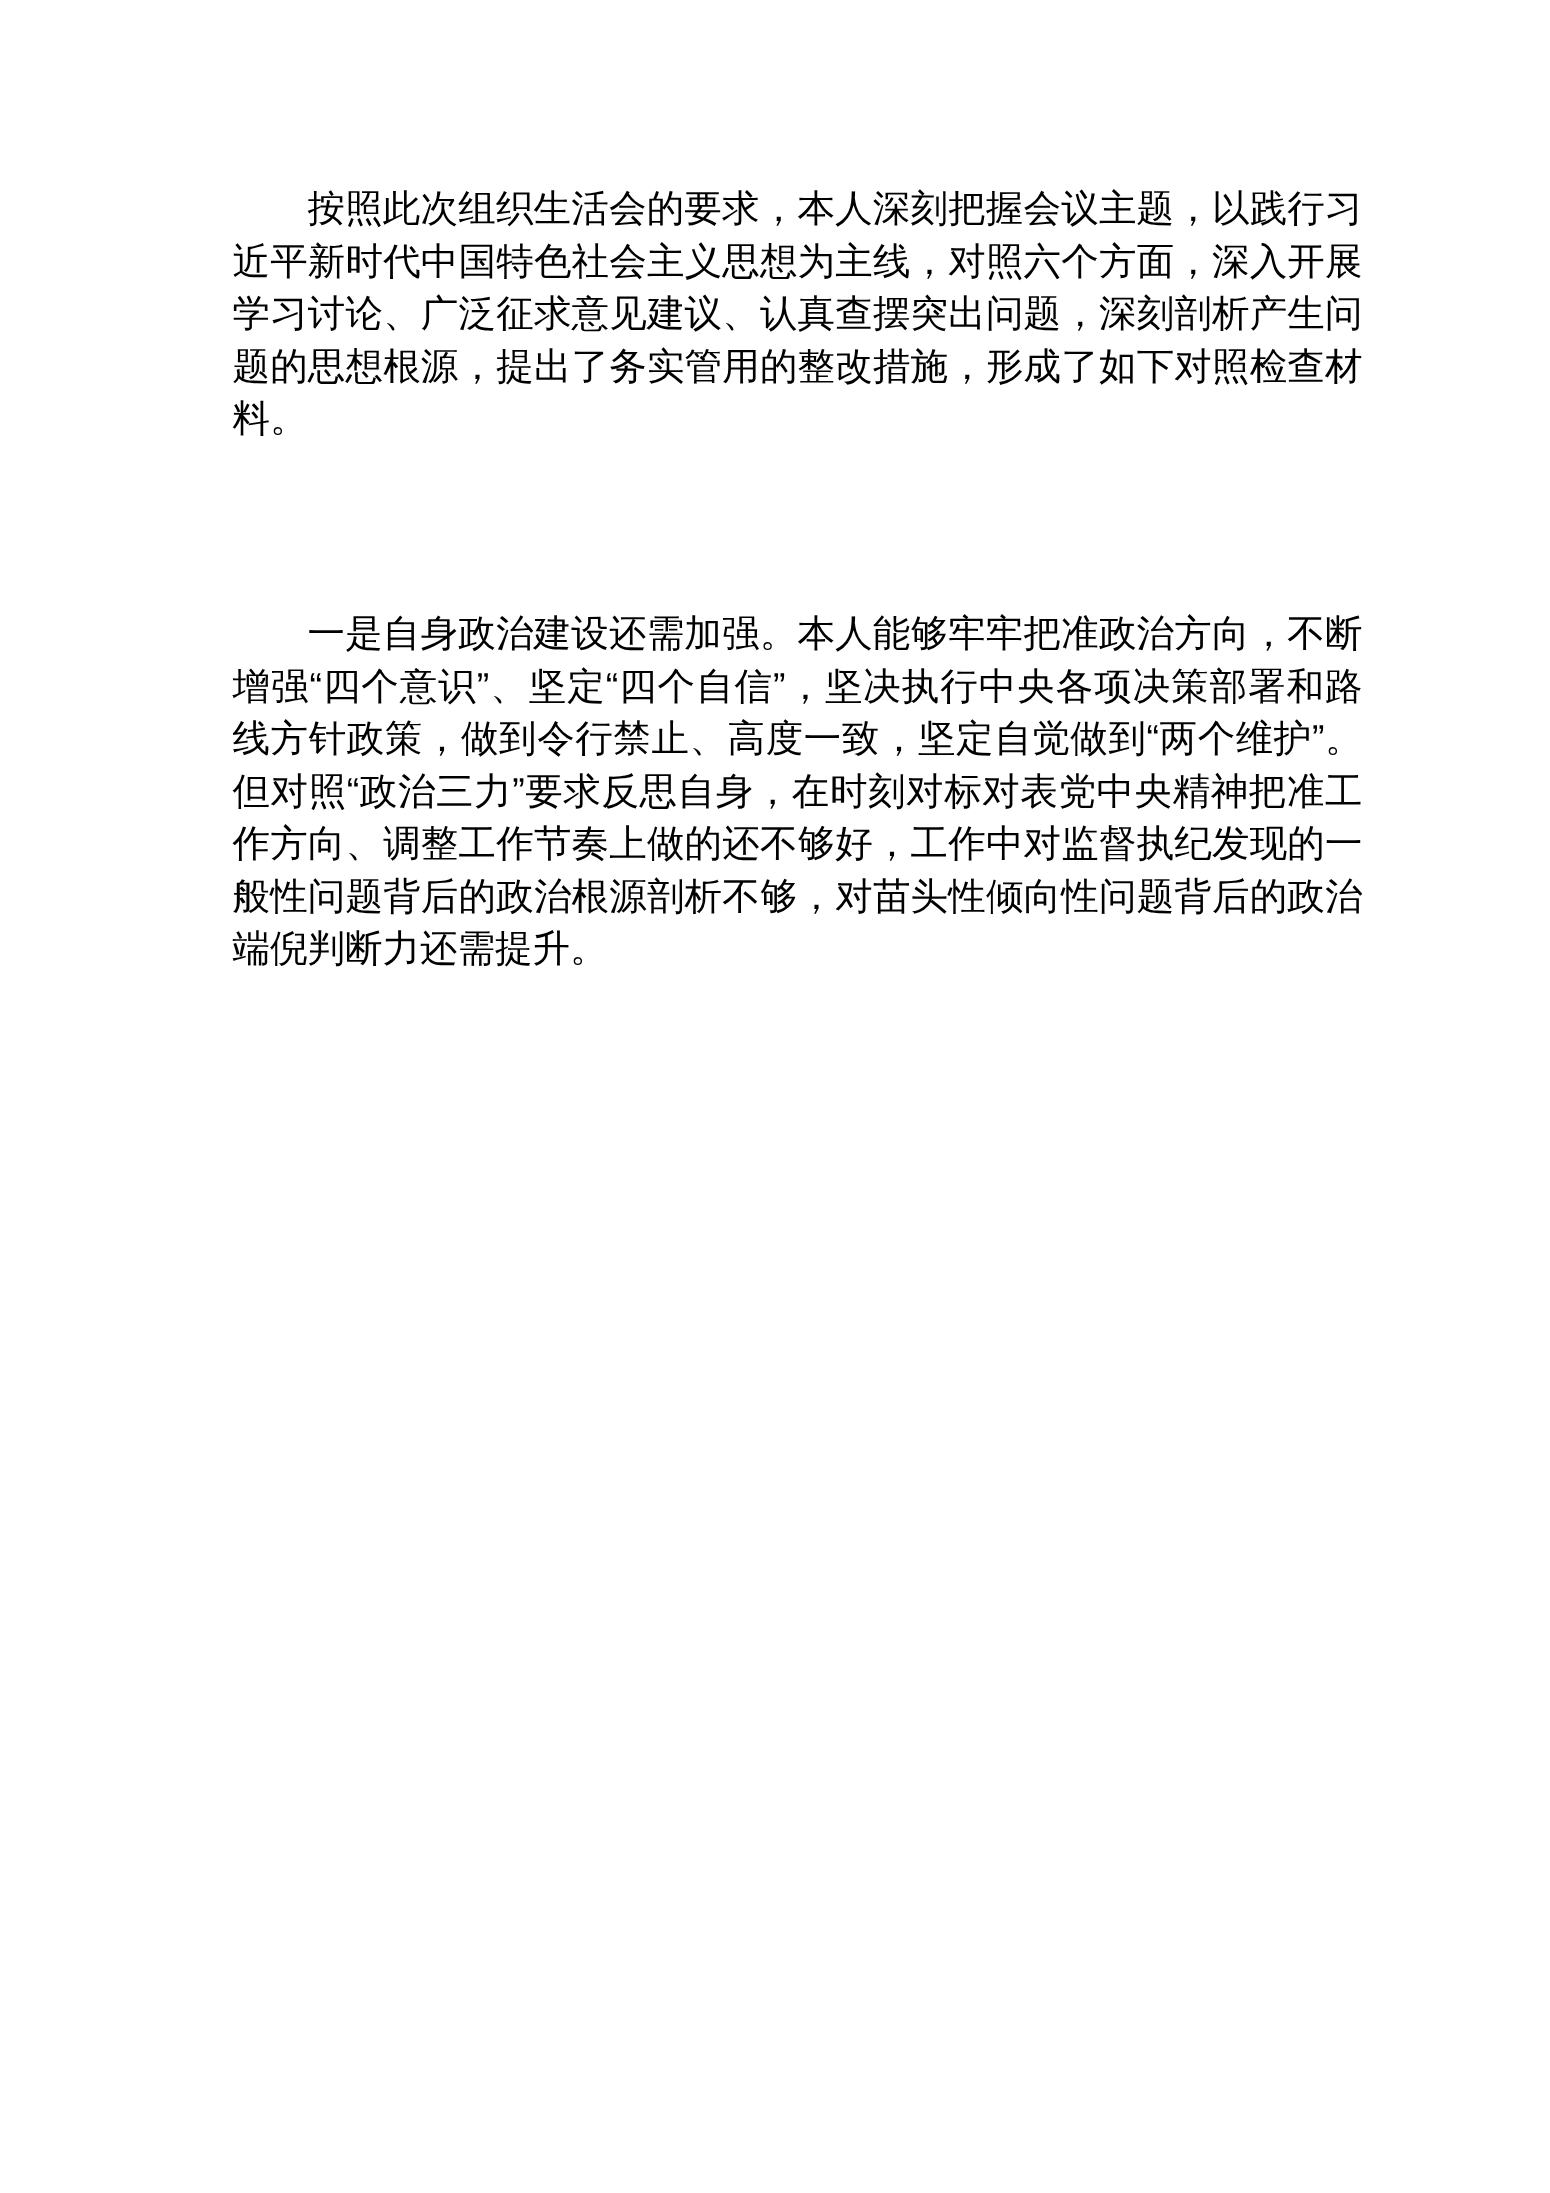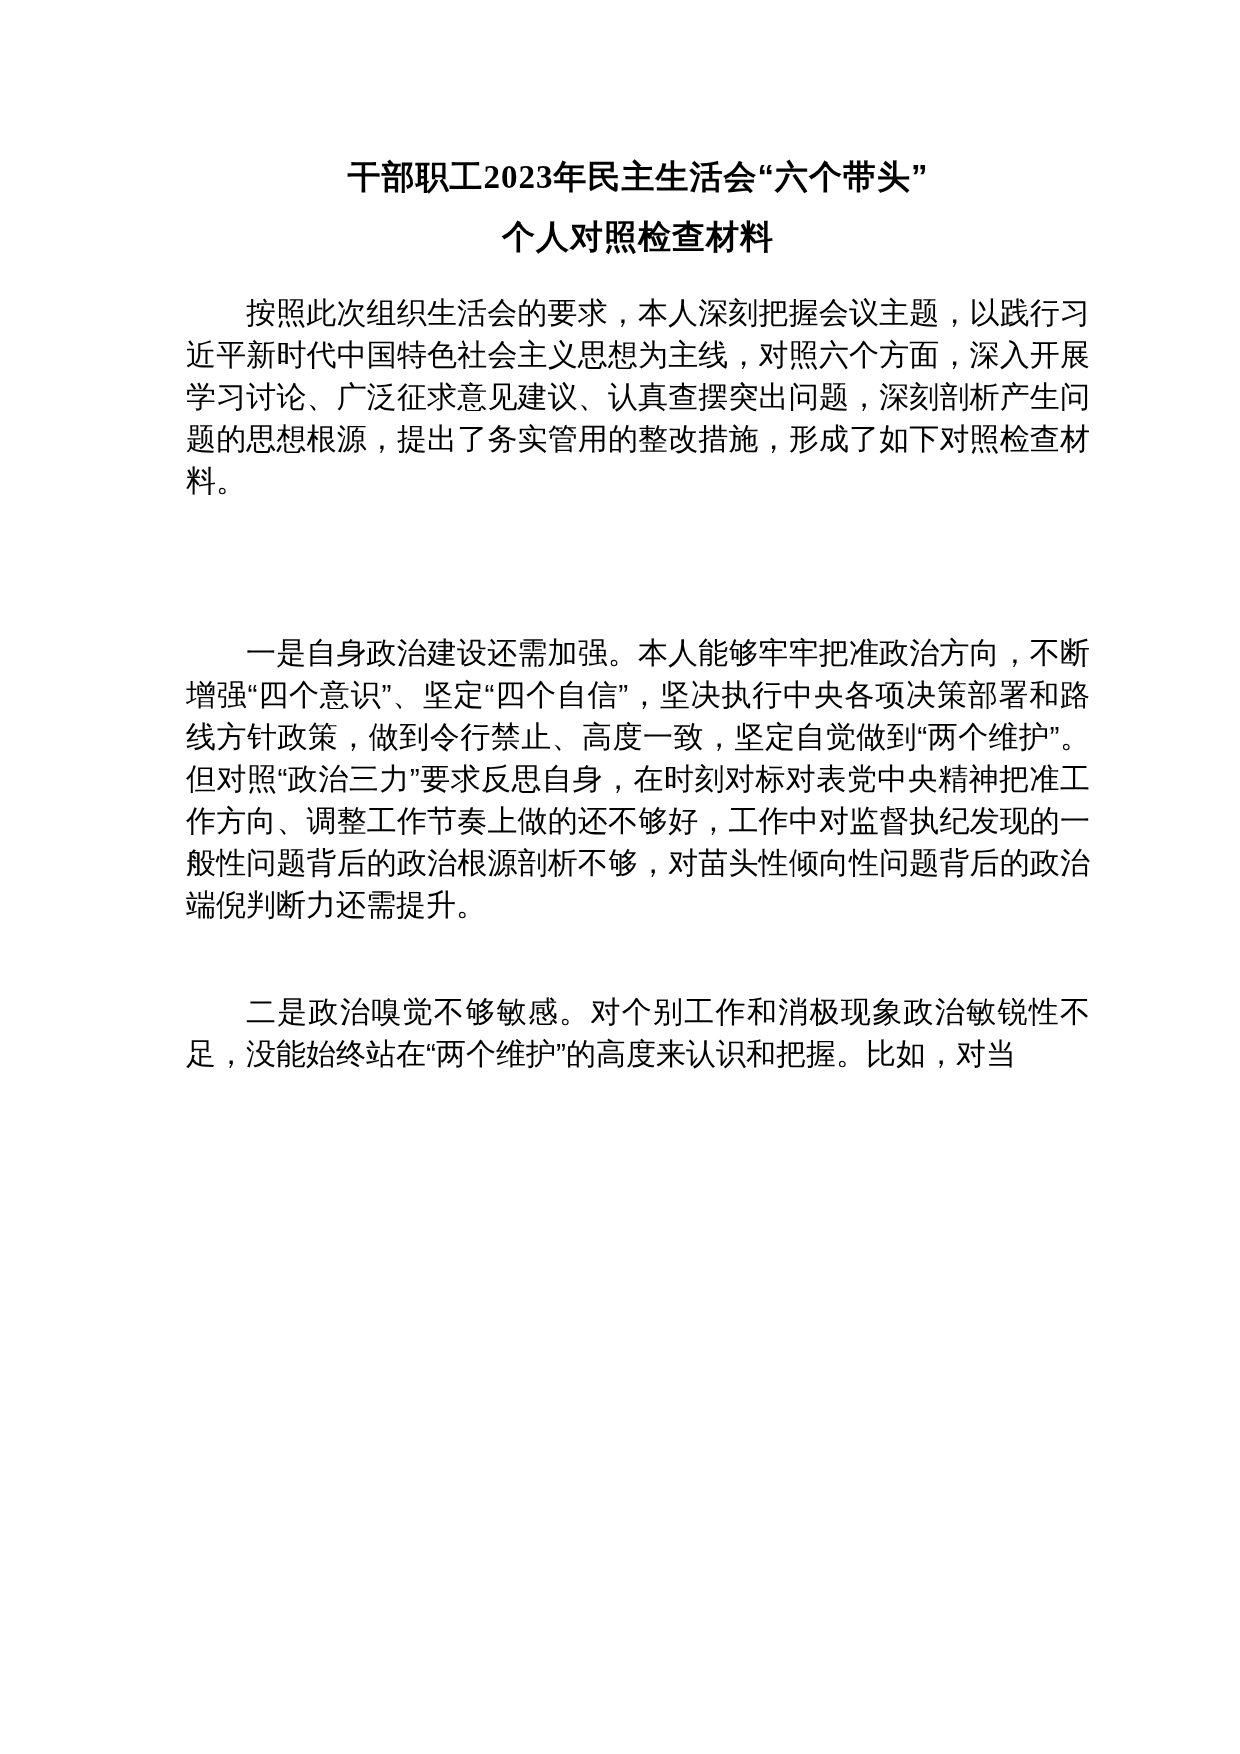--- a/index.html
+++ b/index.html
@@ -58,32 +58,27 @@
   .blank-line {
     height: 65px;
   }
 </style>
 </head>
 <body>
 
 <div class="page">
   <div class="content">
 
-    <h1 class="doc-title">
-      <span class="title-line"><span>干部职工</span><span class="serif-num">2023</span><span>年民主生活会“六个带头”</span></span>
-      <span class="title-line">个人对照检查材料</span>
-    </h1>
 
     <p class="para">按照此次组织生活会的要求，本人深刻把握会议主题，以践行习近平新时代中国特色社会主义思想为主线，对照六个方面，深入开展学习讨论、广泛征求意见建议、认真查摆突出问题，深刻剖析产生问题的思想根源，提出了务实管用的整改措施，形成了如下对照检查材料。</p>
 
     <div class="blank-line"></div>
 
 
     <div class="blank-line"></div>
 
     <p class="para"><b class="lead">一是自身政治建设还需加强。</b><span>本人能够牢牢把准政治方向，不断增强“四个意识”、坚定“四个自信”，坚决执行中央各项决策部署和路线方针政策，做到令行禁止、高度一致，坚定自觉做到“两个维护”。但对照“政治三力”要求反思自身，在时刻对标对表党中央精神把准工作方向、调整工作节奏上做的还不够好，工作中对监督执纪发现的一般性问题背后的政治根源剖析不够，对苗头性倾向性问题背后的政治端倪判断力还需提升。</span></p>
 
     <div class="blank-line"></div>
 
-    <p class="para"><b class="lead">二是政治嗅觉不够敏感。</b><span>对个别工作和消极现象政治敏锐性不足，没能始终站在“两个维护”的高度来认识和把握。比如，对当</span></p>
 
   </div>
 </div>
 
 </body></html>

